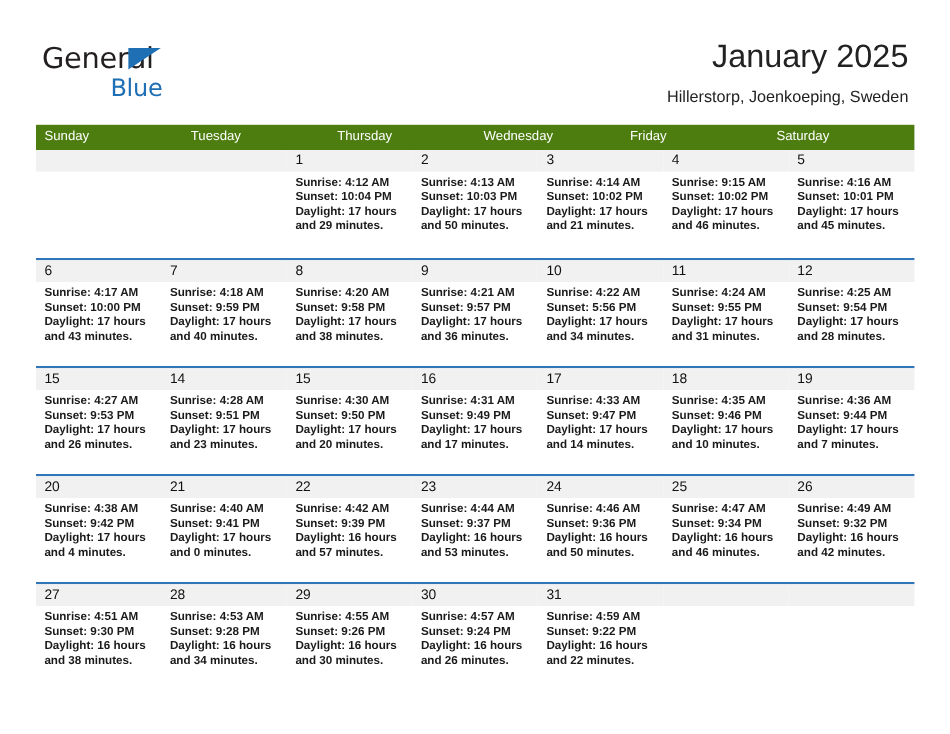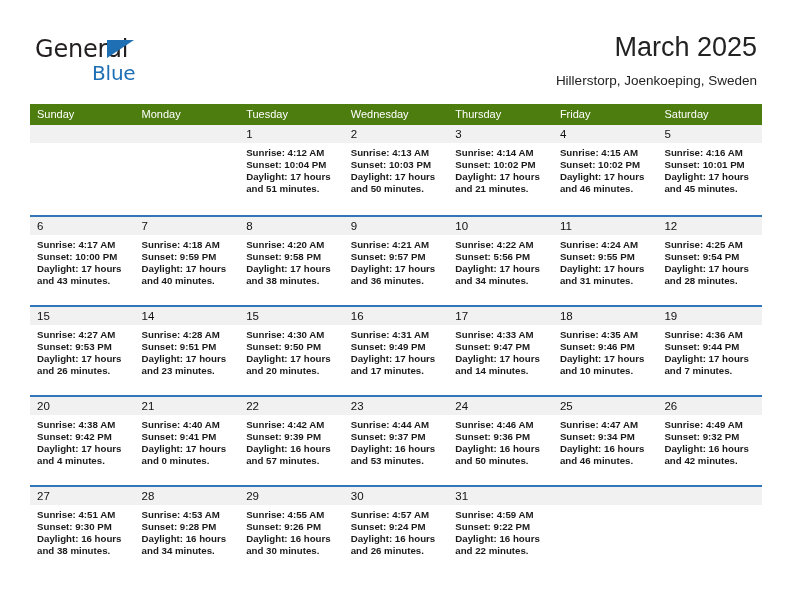--- a/index.html
+++ b/index.html
@@ -156,51 +156,50 @@
 
   <div class="header">
 
     <div class="logo">
       <span class="logo-general">General</span>
       <span class="logo-tri"></span>
       <span class="logo-blue">Blue</span>
     </div>
 
     <div class="title-block">
-      <div class="cal-title">March 2025</div>
+      <div class="cal-title">January 2025</div>
       <div class="cal-subtitle">Hillerstorp, Joenkoeping, Sweden</div>
     </div>
 
   </div>
 
   <div class="calendar">
     <div class="week-head">
       <div class="dow">Sunday</div>
-      <div class="dow">Monday</div>
       <div class="dow">Tuesday</div>
+      <div class="dow">Thursday</div>
       <div class="dow">Wednesday</div>
-      <div class="dow">Thursday</div>
       <div class="dow">Friday</div>
       <div class="dow">Saturday</div>
     </div>
     <div id="weeks-container">
         <div class="week first">
           <div class="cell empty">
             <div class="daynum-band"></div>
           </div>
           <div class="cell empty">
             <div class="daynum-band"></div>
           </div>
           <div class="cell">
             <div class="daynum-band">1</div>
             <div class="details">
               <div>Sunrise: 4:12 AM</div>
               <div>Sunset: 10:04 PM</div>
               <div>Daylight: 17 hours</div>
-              <div>and 51 minutes.</div>
+              <div>and 29 minutes.</div>
             </div>
           </div>
           <div class="cell">
             <div class="daynum-band">2</div>
             <div class="details">
               <div>Sunrise: 4:13 AM</div>
               <div>Sunset: 10:03 PM</div>
               <div>Daylight: 17 hours</div>
               <div>and 50 minutes.</div>
             </div>
@@ -210,21 +209,21 @@
             <div class="details">
               <div>Sunrise: 4:14 AM</div>
               <div>Sunset: 10:02 PM</div>
               <div>Daylight: 17 hours</div>
               <div>and 21 minutes.</div>
             </div>
           </div>
           <div class="cell">
             <div class="daynum-band">4</div>
             <div class="details">
-              <div>Sunrise: 4:15 AM</div>
+              <div>Sunrise: 9:15 AM</div>
               <div>Sunset: 10:02 PM</div>
               <div>Daylight: 17 hours</div>
               <div>and 46 minutes.</div>
             </div>
           </div>
           <div class="cell">
             <div class="daynum-band">5</div>
             <div class="details">
               <div>Sunrise: 4:16 AM</div>
               <div>Sunset: 10:01 PM</div>

